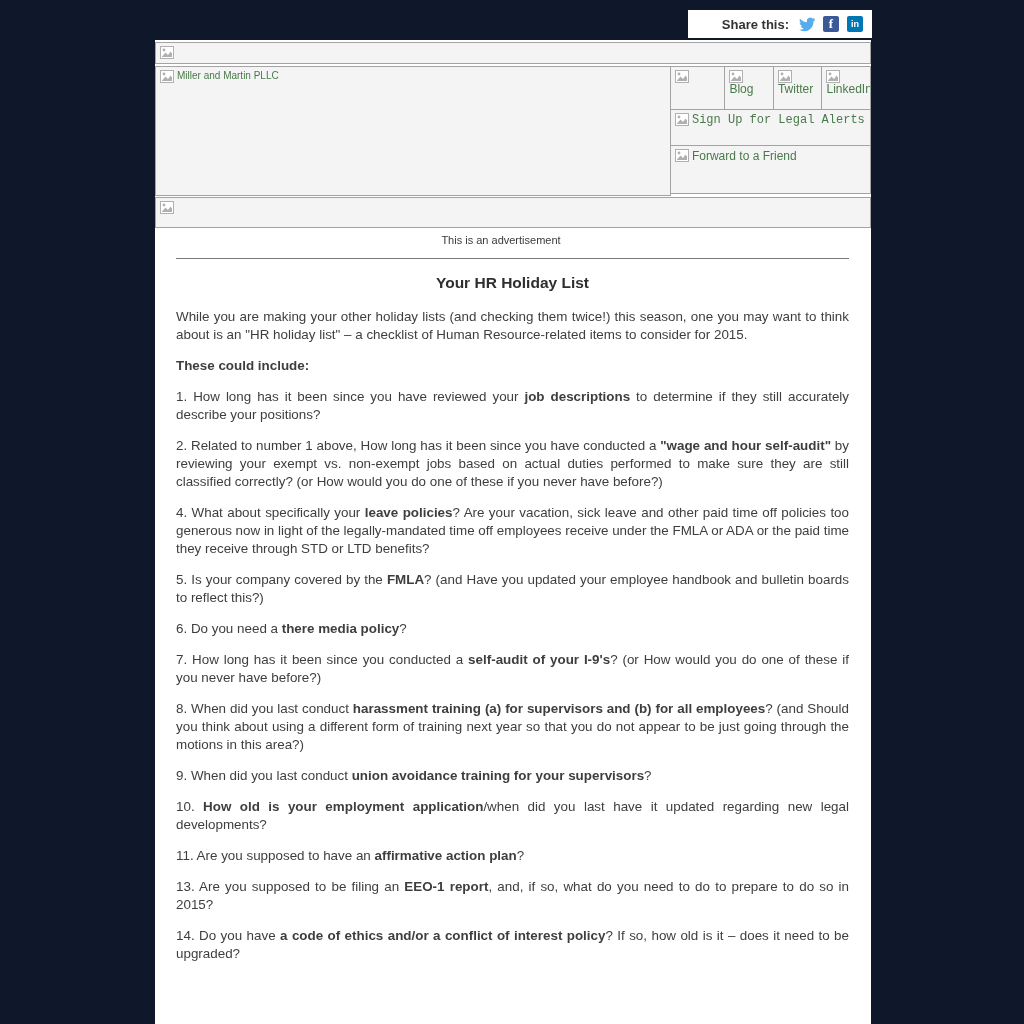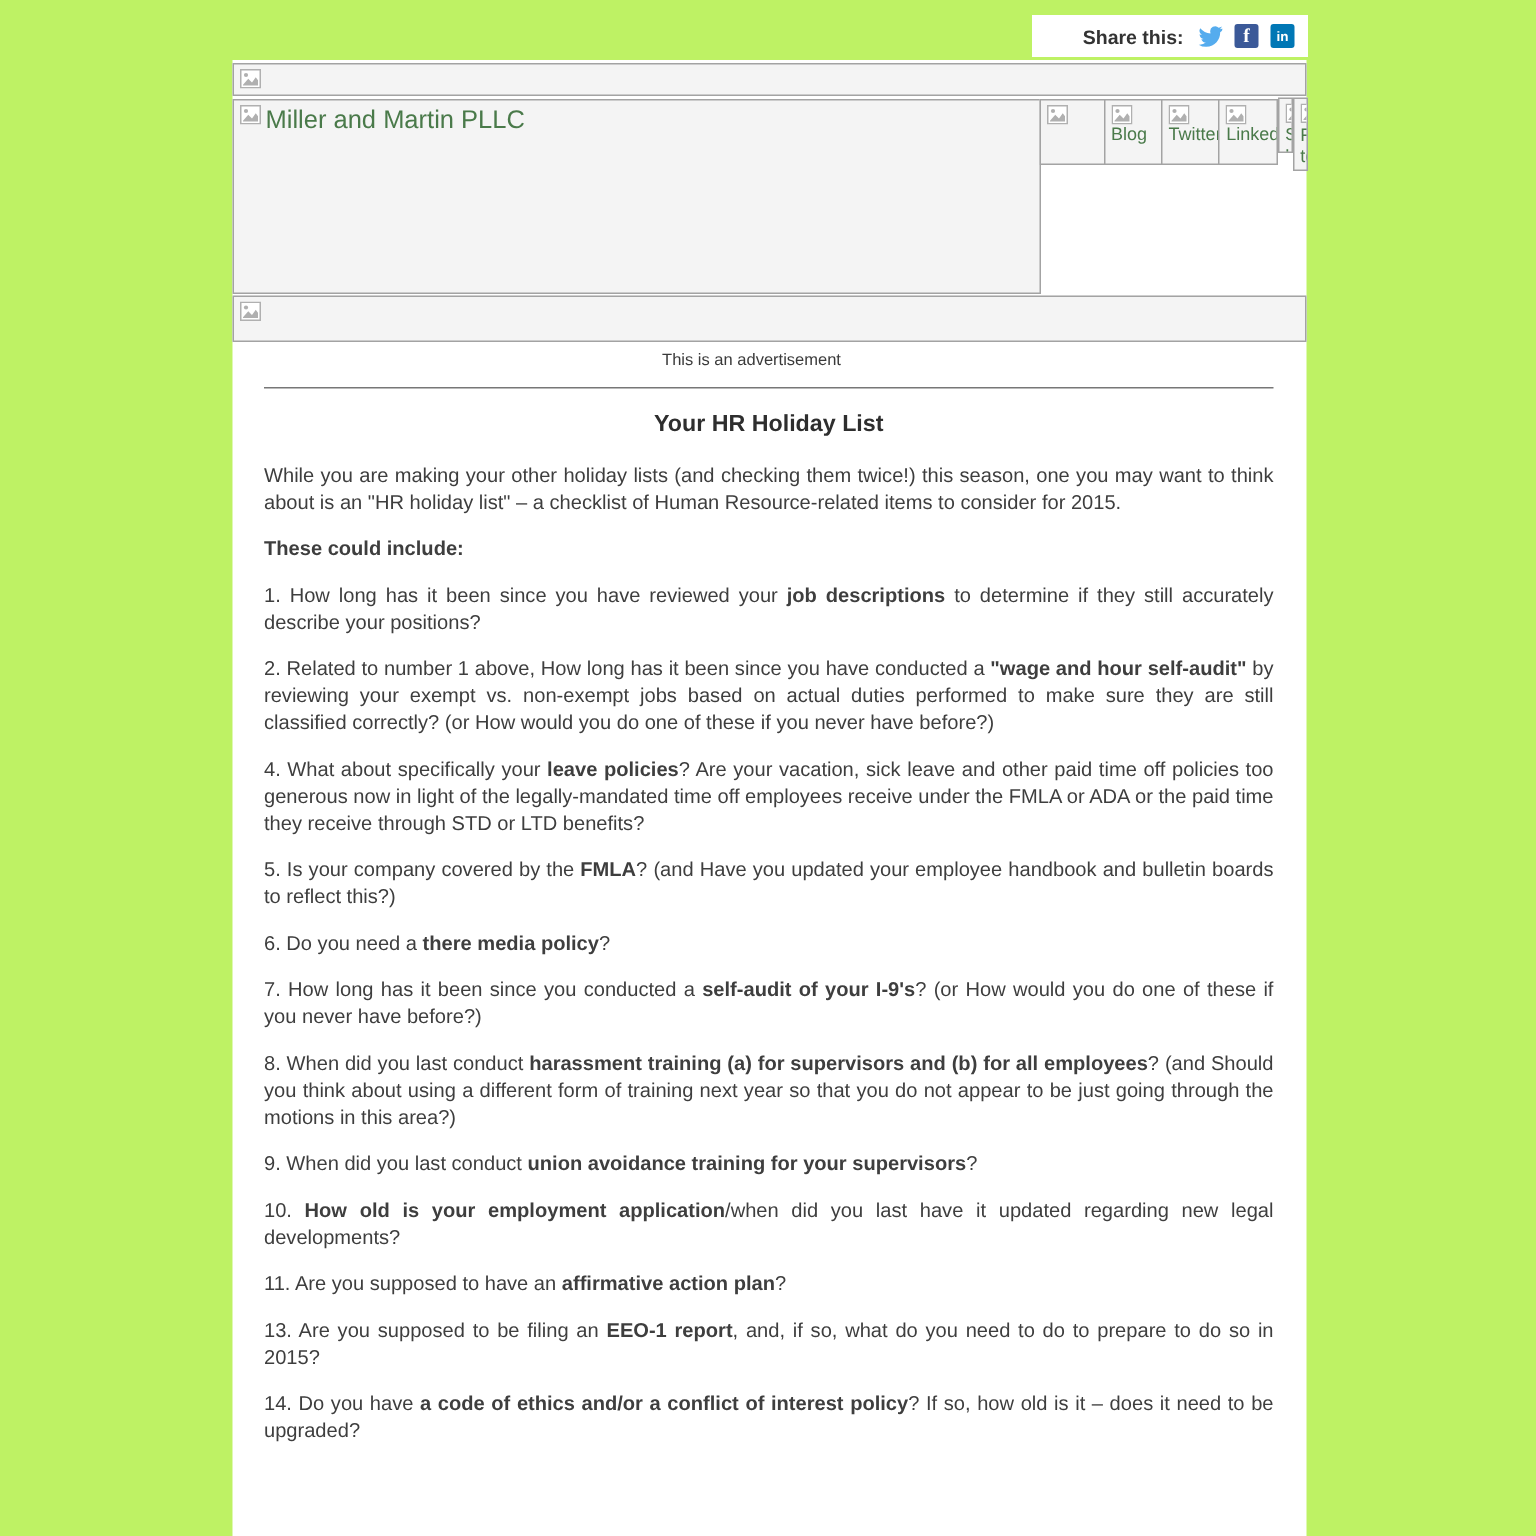--- a/index.html
+++ b/index.html
@@ -1,18 +1,18 @@
 <!DOCTYPE html>
 <html><head>
 <meta charset="utf-8">
 <style>
   * { margin:0; padding:0; box-sizing:border-box; }
   html,body { width:1024px; height:1024px; }
   body { font-family:"Liberation Sans", sans-serif; background:#efefef; }
-  #screen { position:relative; width:1024px; height:1024px; overflow:hidden; background:#bef264;padding-left:48px; }
+  #screen { position:relative; width:1024px; height:1024px; overflow:hidden; background:#0f172a;padding-left:48px; }
 
   
   .share-box {
     position:absolute; top:10px; left:688px; width:184px; height:28px;
     background:#ffffff; display:flex; align-items:center; justify-content:flex-end;
     gap:8px; padding:0 9px;
   }
   .share-label { font-size:13px; font-weight:bold; color:#333; margin-right:2px; }
   .soc-icon { width:16px; height:16px; display:inline-flex; align-items:center; justify-content:center; cursor:pointer; }
   .soc-square { border-radius:2px; color:#fff; font-weight:bold; font-size:10px; line-height:16px; text-align:center; }
@@ -22,30 +22,30 @@
   
   .content {
     position:absolute; left:155px; top:40px; width:716px; height:984px;
     background:#ffffff;
   }
 
   
   .ph {
     border:1px solid #a3a3a3; background:#f4f4f4;
     padding:3px 4px; overflow:hidden;
-    font-size:17px; color:#4a7a4a;
+    font-size:10px; color:#4a7a4a;
   }
   .ph a, .ph .alt { color:#4a7a4a; text-decoration:none; }
   .bimg { vertical-align:top; margin-right:3px; }
   .banner-top { margin-top:2px; height:22px; }
   .banner-mid { margin-top:1px; height:31px; }
 
   .header-table { display:flex; width:716px; margin-top:2px; }
   .logo-cell { width:541px; height:130px; }
-  .right-col { width:178px; margin-left:-1px; display:flex; }
+  .right-col { width:211px; margin-left:-1px; display:flex; flex-direction:column; }
   .nav-row { display:flex; height:44px; }
   .nav-cell { flex:1; font-size:12px; line-height:13px; }
   .nav-cell + .nav-cell { margin-left:-1px; }
   .nav-cell:first-child { flex:1.15; }
   .signup-cell { height:37px; margin-top:-1px; font-size:12px;font-family:Liberation Mono, monospace; }
   .forward-cell { height:49px; margin-top:-1px; font-size:12px; }
 
   .ad-note { text-align:center; font-size:11px; color:#3a3a3a; padding:6px 24px 0 0; }
 
   .article { padding:0 22px 0 21px; color:#3e3e3e; }

